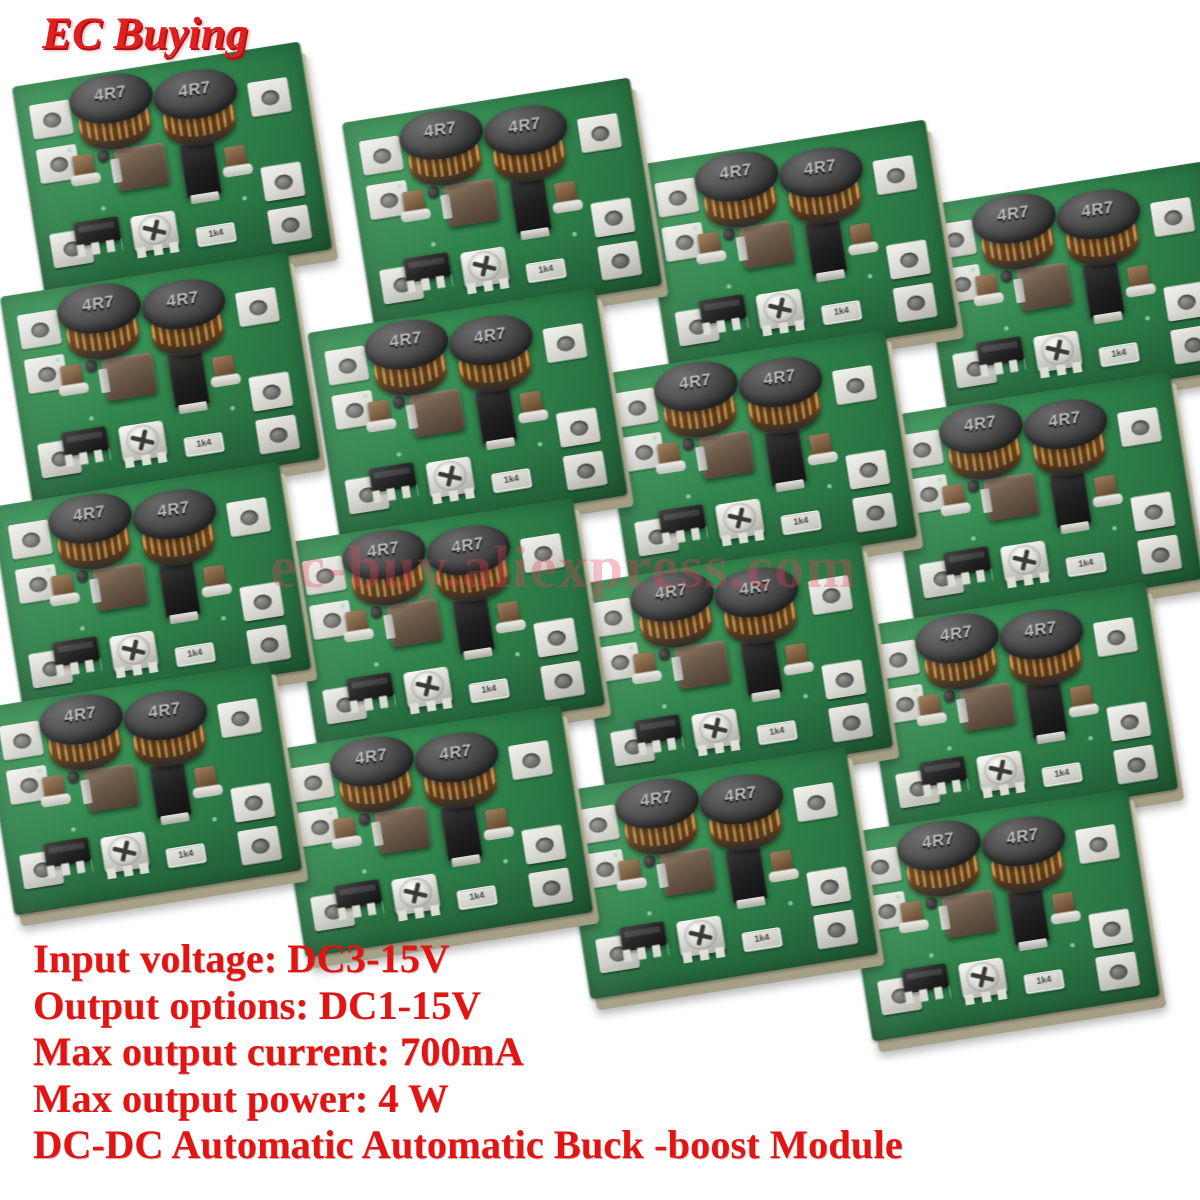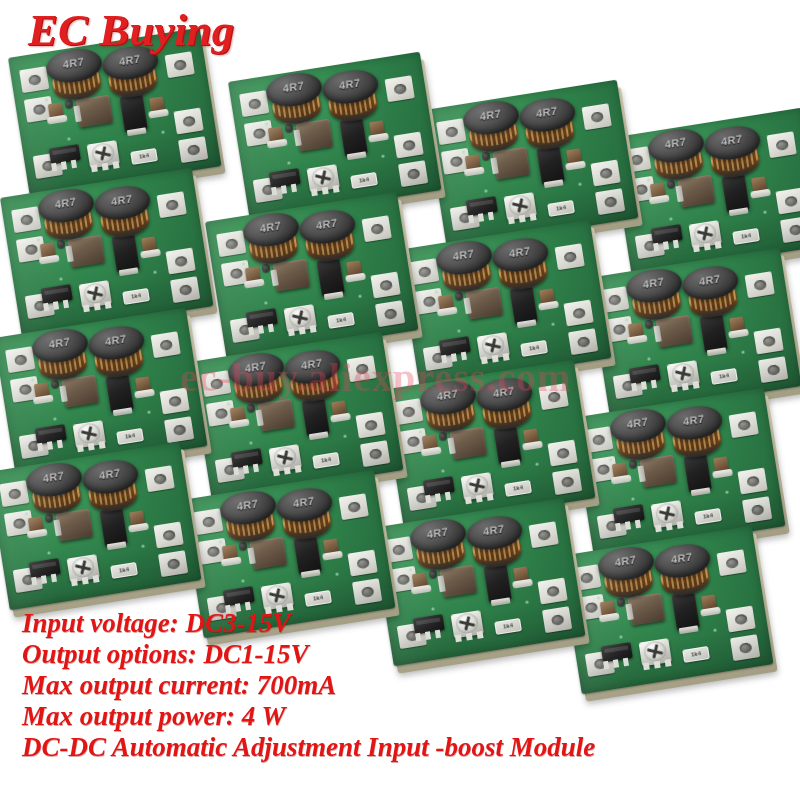--- a/index.html
+++ b/index.html
@@ -11,21 +11,21 @@
     overflow:hidden;
     position:relative;
   }
   #stage{position:absolute;inset:0;width:800px;height:800px;overflow:hidden;background:#fff;}
 
   
   .brand{
     position:absolute;left:28px;top:8px;
     font-family:"Liberation Serif", serif;
     font-weight:bold;font-style:italic;
-    font-size:45px;line-height:1;
+    font-size:30px;line-height:1;
     color:#e02020;
     letter-spacing:0px;
     text-shadow:1px 1px 0 #b01010, 2px 2px 2px rgba(160,20,20,.35);
     white-space:nowrap;z-index:40;
   }
 
   
   .headline{
     position:absolute;left:318px;top:55px;
     font-family:"Liberation Serif", serif;
@@ -40,23 +40,22 @@
     font-family:"Liberation Serif", serif;
     font-weight:bold;font-size:40px;line-height:1;
     color:rgba(226,70,90,0.33);
     white-space:nowrap;z-index:35;pointer-events:none;
     letter-spacing:1px;
     margin-left:32px;
   }
 
   
   .specs{
-    position:absolute;left:22px;top:608px;
+    position:absolute;left:22px;top:624px;
     z-index:40;
-    font-style:italic;
   }
   .spec-line{
     font-family:"Liberation Serif", serif;
     font-weight:bold;font-size:27px;line-height:31px;
     color:#e21515;white-space:nowrap;
     text-shadow:0.5px 0.5px 0 rgba(150,0,0,.35);
   }
 
   
   .board-wrap{position:absolute;z-index:10;}
@@ -1141,16 +1140,16 @@
   <div class="watermark">ec-buy.aliexpress.com</div>
 
   <div class="brand">EC Buying</div>
 
 
   <div class="specs">
     <div class="spec-line">Input voltage: DC3-15V</div>
     <div class="spec-line">Output options: DC1-15V</div>
     <div class="spec-line">Max output current: 700mA</div>
     <div class="spec-line">Max output power: 4 W</div>
-    <div class="spec-line">DC-DC Automatic Adjustment Input -boost Module</div>
+    <div class="spec-line">DC-DC Automatic Automatic Buck -boost Module</div>
   </div>
 
 </div>
 
 </body></html>

